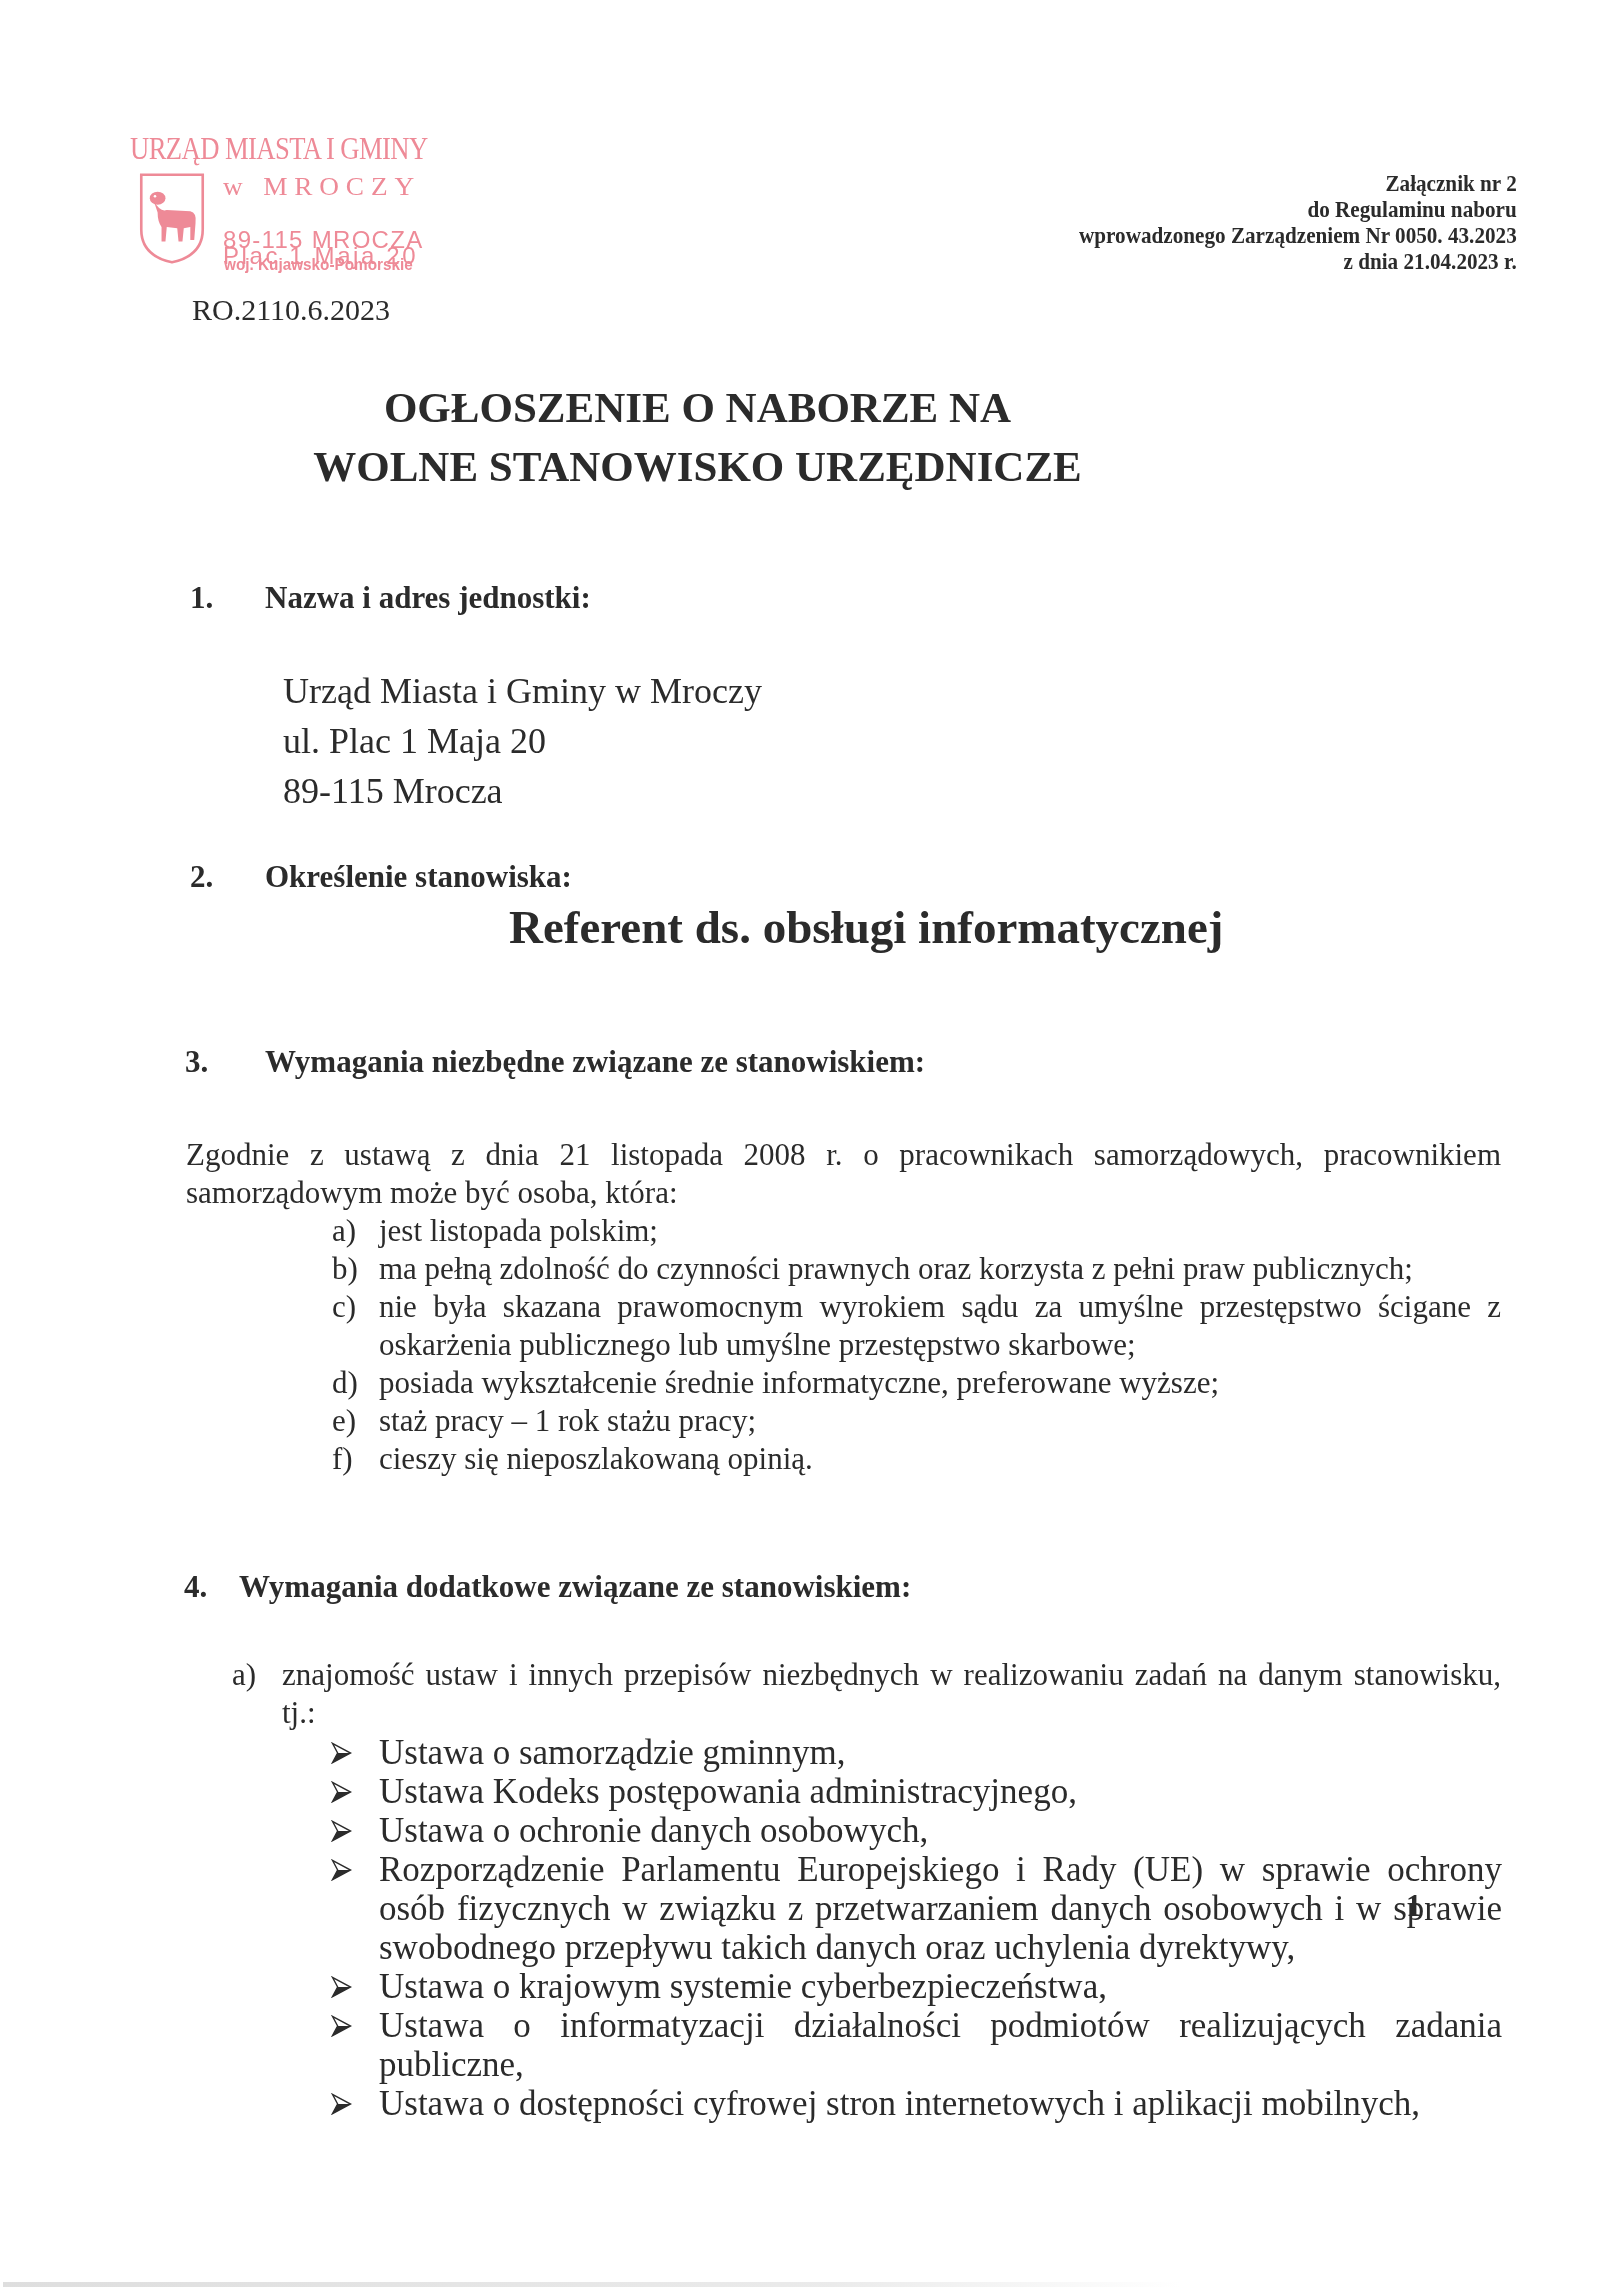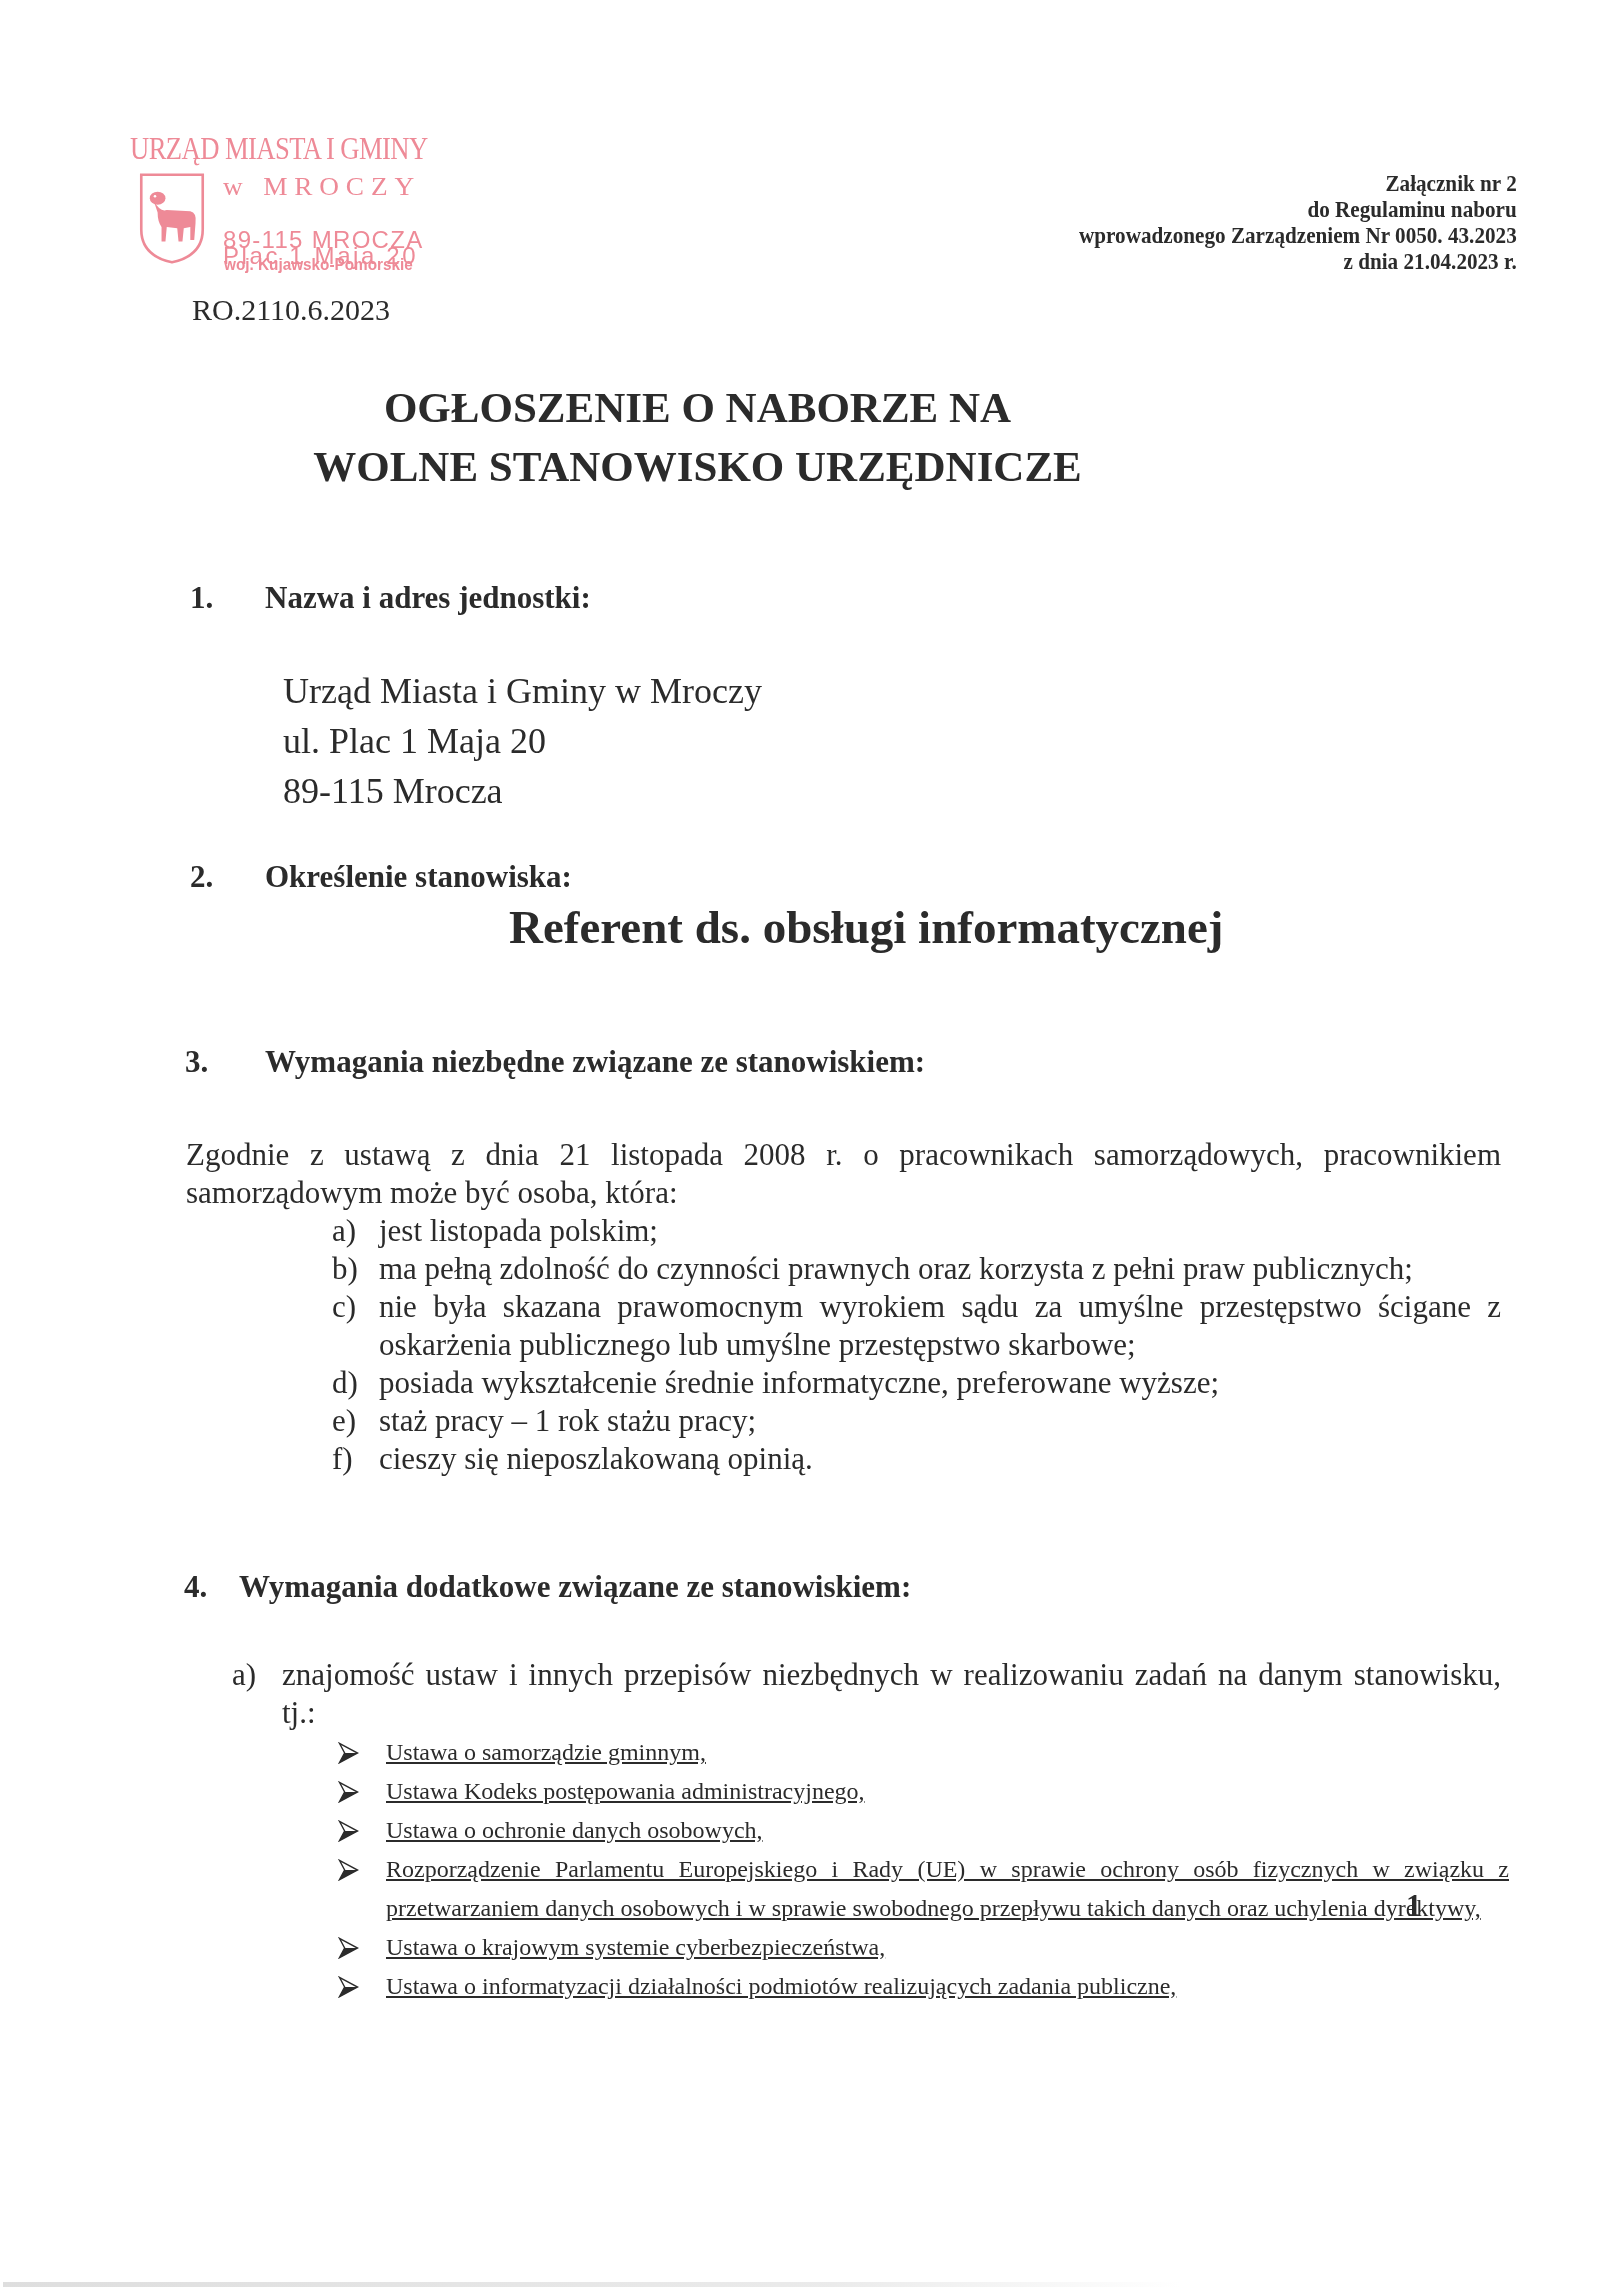--- a/index.html
+++ b/index.html
@@ -56,21 +56,21 @@
     left: 186px; top: 1136px; width: 1315px; text-align: justify; text-align-last: left;
     font-size: 31px; line-height: 38px;
   }
   .list { left: 332px; width: 1169px; font-size: 31px; line-height: 38px; }
   .list-item { position: relative; padding-left: 47px; text-align: justify; text-align-last: left; }
   .list-marker { position: absolute; left: 0; top: 0; }
 
   .list4 { left: 232px; width: 1269px; }
   .list4 .list-item { padding-left: 50px; }
 
-  .laws { left: 338px; width: 1171px; font-size: 24px; line-height: 39px; text-decoration: underline; }
+  .laws { left: 331px; width: 1171px; font-size: 35px; line-height: 39px; }
   .law-item { position: relative; padding-left: 48px; text-align: justify; text-align-last: left; }
   .law-bullet { position: absolute; left: 0; top: 9.2px; width: 21px; height: 22px; }
 
   .page-number { left: 1406px; top: 1888px; font-weight: bold; font-size: 31px; }
 
   .scan-edge {
     left: 2.6px; top: 2282px; width: 1178px; height: 5.2px;
     background: linear-gradient(to right, #d0d0d0, #e2e2e2 70%, rgba(255,255,255,0));
     opacity: 0.7;
   }
@@ -205,18 +205,25 @@
     </svg>
     <span>Ustawa o krajowym systemie cyberbezpieczeństwa,</span>
   </div>
   <div class="law-item">
     <svg class="law-bullet" viewBox="0 0 32 34">
       <path d="M2 2 L30 17 L2 32 L10 17 Z" fill="none" stroke="#2b2b2b" stroke-width="2.2"></path>
       <path d="M10 17 L30 17 L2 32 Z" fill="#2b2b2b"></path>
     </svg>
     <span>Ustawa o informatyzacji działalności podmiotów realizujących zadania publiczne,</span>
   </div>
+  <div class="law-item">
+    <svg class="law-bullet" viewBox="0 0 32 34">
+      <path d="M2 2 L30 17 L2 32 L10 17 Z" fill="none" stroke="#2b2b2b" stroke-width="2.2"></path>
+      <path d="M10 17 L30 17 L2 32 Z" fill="#2b2b2b"></path>
+    </svg>
+    <span>Ustawa o dostępności cyfrowej stron internetowych i aplikacji mobilnych,</span>
+  </div>
 </div>
 
 <div class="abs page-number">1</div>
 
 <div class="abs scan-edge"></div>
 
 
 </body></html>

